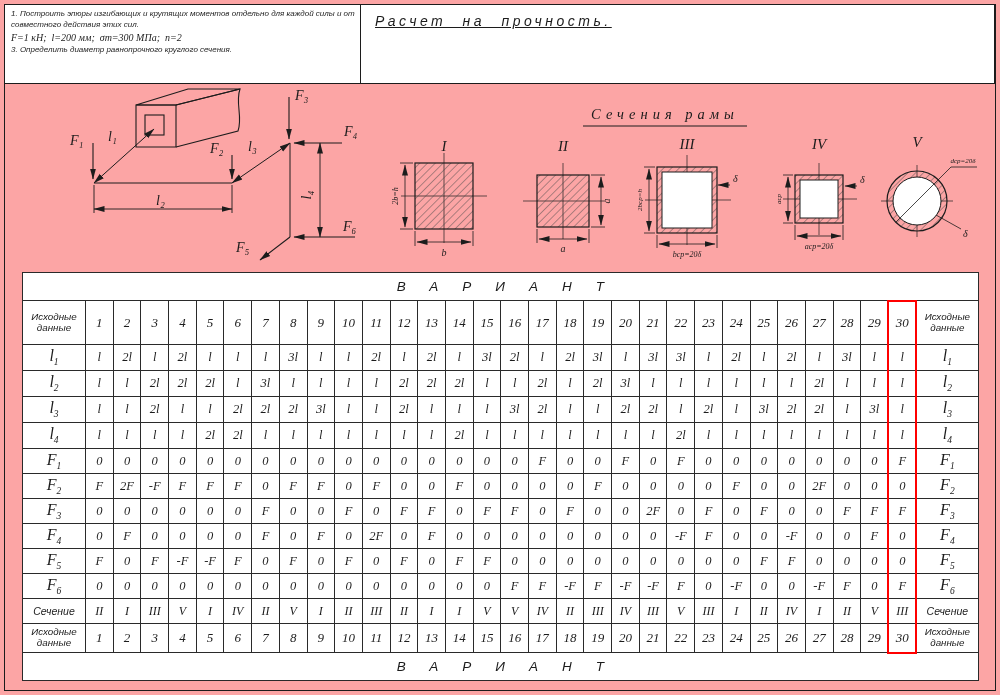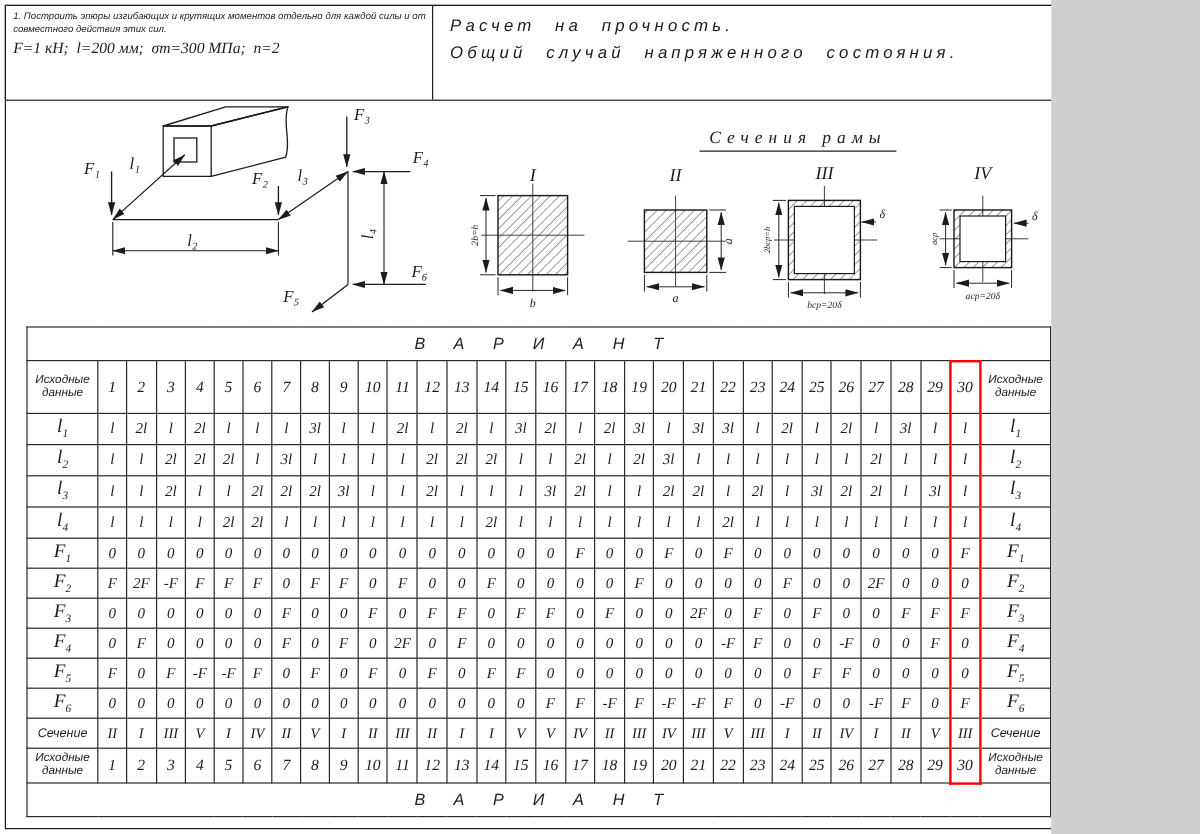--- a/index.html
+++ b/index.html
@@ -1,28 +1,28 @@
 <!DOCTYPE html>
 <html><head>
 <meta charset="utf-8">
 <style>
   html,body{margin:0;padding:0;background:#cfcfcf;}
-  .stage{position:relative;width:876px;height:695px;background:#ffffff;overflow:hidden;
+  .stage{position:relative;width:1000px;height:695px;background:#fca5a5;overflow:hidden;
          font-family:"Liberation Sans",sans-serif;color:#1c1c1c;}
   .page-border{position:absolute;left:4px;top:4px;width:990px;height:685px;border:1.6px solid #1c1c1c;}
   
   .header{position:absolute;left:4px;top:4px;width:992px;height:80px;border:1.6px solid #1c1c1c;
           box-sizing:border-box;display:flex;background:#fff;}
   .h-left{width:355px;box-sizing:border-box;padding:4px 5px 0 6px;
           font:italic 8px/1.32 "Liberation Sans",sans-serif;}
   .task{white-space:pre-wrap;margin-bottom:1px;}
-  .task.formula{font-family:"Liberation Serif",serif;font-size:13px;}
+  .task.formula{font-family:"Liberation Serif",serif;font-size:10px;}
   .h-center{flex:1;border-left:1.4px solid #1c1c1c;border-right:1.4px solid #1c1c1c;
             box-sizing:border-box;padding:5px 0 0 14px;
-            font:italic 14px/1.58 "Liberation Sans",sans-serif;}
+            font:italic 14px/1.58 "Liberation Sans",sans-serif;text-decoration:underline;}
   .h-center .t12{letter-spacing:3.5px;word-spacing:9px;white-space:pre;}
   .h-center .t3{letter-spacing:.5px;word-spacing:2px;white-space:pre;}
   .h-right{width:134px;box-sizing:border-box;text-align:center;padding-top:8px;
            font:italic 9.8px/1.55 "Liberation Sans",sans-serif;}
   
   .frame-svg{position:absolute;left:8px;top:85px;}
   .sections-svg{position:absolute;left:365px;top:85px;}
   svg text{font-family:"Liberation Serif",serif;font-style:italic;fill:#1c1c1c;}
   
   .vtable{position:absolute;left:22px;top:272px;border-collapse:collapse;table-layout:fixed;background:#fff;}
@@ -46,24 +46,24 @@
 </head>
 <body>
 
 <div class="stage">
   <div class="page-border"></div>
 
   <div class="header">
     <div class="h-left">
       <div class="task">1. Построить эпюры изгибающих и крутящих моментов отдельно для каждой силы и от совместного действия этих сил.</div>
       <div class="task formula">F=1 кН;  l=200 мм;  σт=300 МПа;  n=2</div>
+      <div class="task">3. Определить диаметр равнопрочного круглого сечения.</div>
     </div>
     <div class="h-center">
       <div class="t12">Расчет на прочность.</div>
-      <div class="t12">Общий случай напряженного состояния.</div>
     </div>
   </div>
 
   <svg class="frame-svg" width="356" height="186" viewBox="0 0 356 186">
     <defs>
       <marker id="arr" markerWidth="12" markerHeight="8" refX="10.5" refY="4" orient="auto-start-reverse" markerUnits="userSpaceOnUse">
         <path d="M0,1 L11,4 L0,7 Z" fill="#1c1c1c"></path>
       </marker>
     </defs>
     <g stroke="#1c1c1c" stroke-width="1.1" fill="none">

